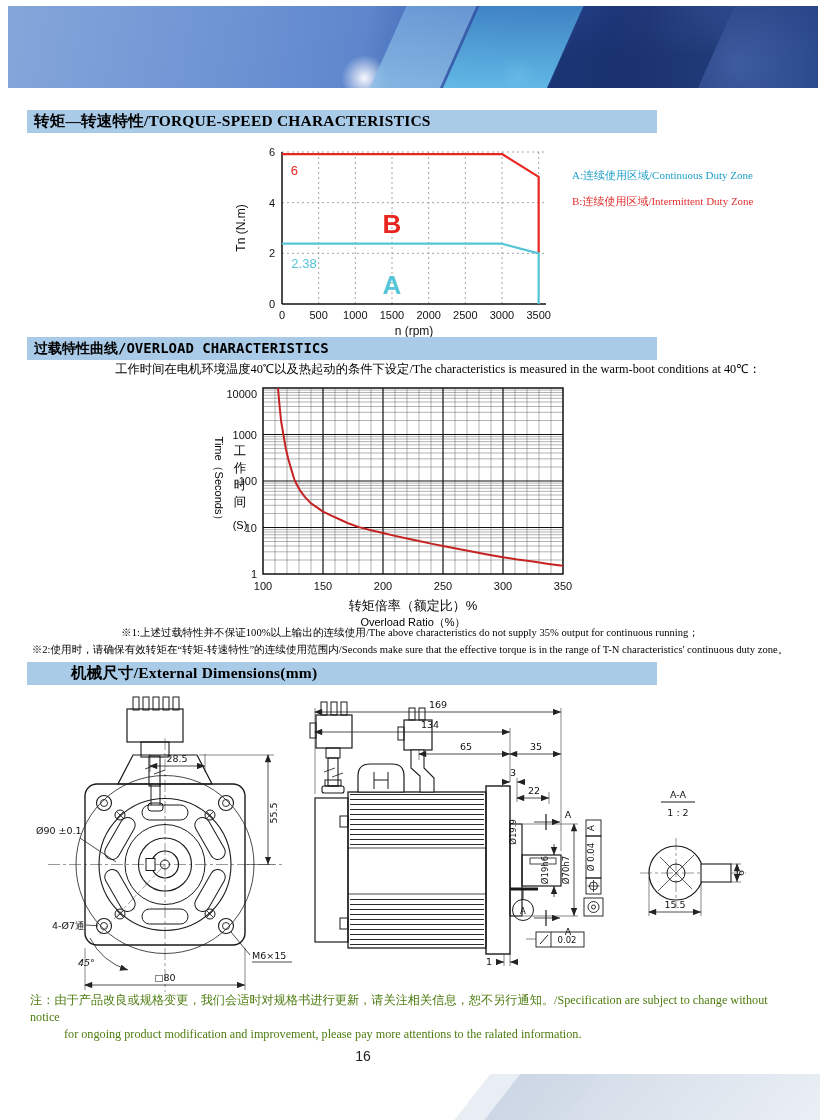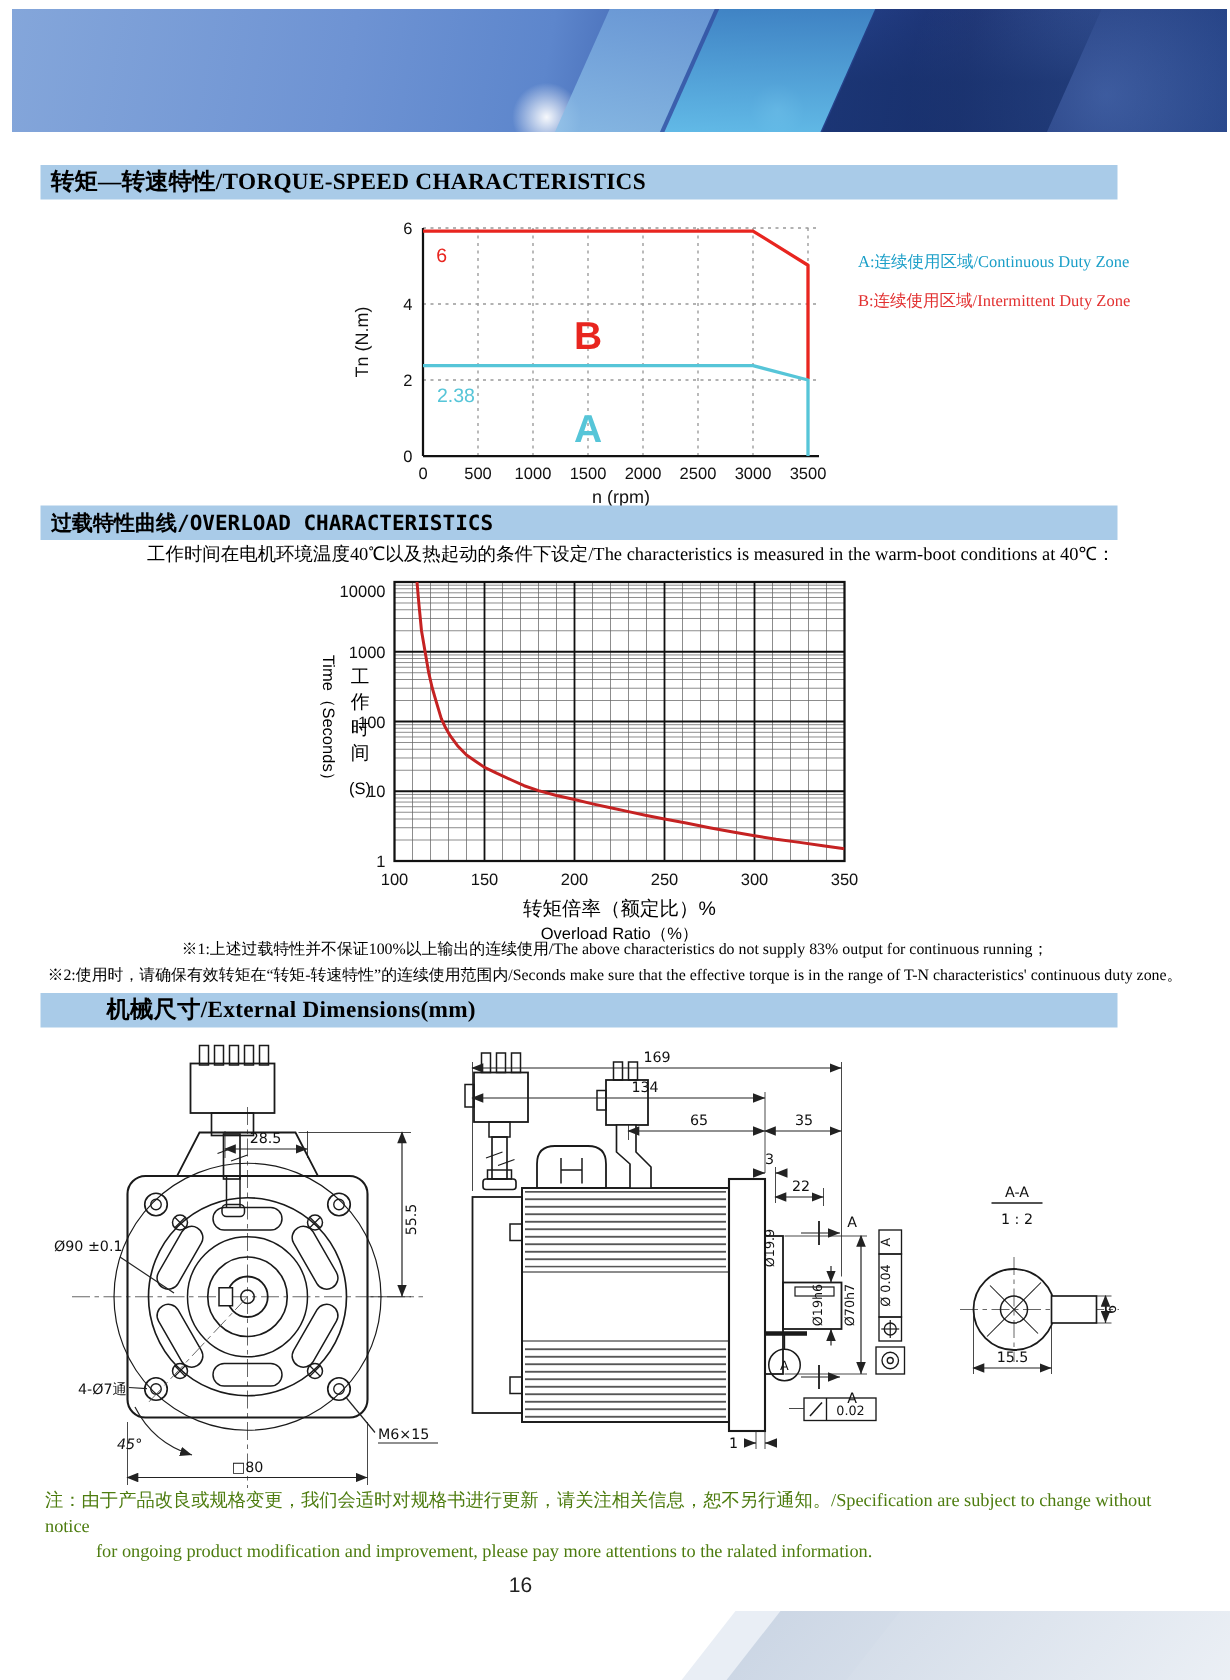--- a/index.html
+++ b/index.html
@@ -10,51 +10,51 @@
     background:
       radial-gradient(circle at 44% 88%, rgba(255,255,255,.95), rgba(255,255,255,0) 5%),
       radial-gradient(circle at 63% 82%, rgba(255,255,255,.85), rgba(255,255,255,0) 3.5%),
       radial-gradient(circle at 90% 70%, rgba(120,160,230,.35), rgba(255,255,255,0) 18%),
       linear-gradient(100deg,#84a6da 0%,#6e93d3 28%,#5d86cc 44%,#2c4e9e 60%,#1b3070 78%,#203d80 100%);}
   .band{position:absolute;top:-10px;height:120%;}
   .band-light{left:47%;width:70px;transform:skewX(-24deg);background:linear-gradient(180deg,#6d9cd8,#8fc2e8);opacity:.85;}
   .band-cyan{left:56%;width:104px;transform:skewX(-24deg);background:linear-gradient(180deg,#3c7fc2,#66c2ec);opacity:.95;}
   .band-dark{left:69%;width:150px;transform:skewX(-24deg);background:linear-gradient(180deg,#23459400,#17306b 60%);opacity:.7;}
   
-  .secbar{position:absolute;left:27px;width:718px;height:23px;background:#a9cbe8;
+  .secbar{position:absolute;left:27px;width:630px;height:23px;background:#a9cbe8;
           display:flex;align-items:center;padding-left:7px;box-sizing:border-box;}
   .secbar span{font-family:"Liberation Serif",serif;font-weight:700;font-size:15.5px;color:#000;letter-spacing:.2px;}
   .secbar.mono span{font-family:"DejaVu Sans Mono",monospace;font-size:14px;letter-spacing:0;}
   
   svg text{font-family:"Liberation Sans",sans-serif;}
   .tick{font-size:11px;fill:#111;}
   .axlab{font-size:12px;fill:#111;}
   .grid{stroke:#999;stroke-width:.9;stroke-dasharray:2 3;fill:none;}
   .axis{stroke:#111;stroke-width:1.5;}
   .gmin{stroke:#666;stroke-width:.5;}
   .gmaj{stroke:#111;stroke-width:1.2;}
   .frame{stroke:#111;stroke-width:1.5;fill:none;}
   .legend{position:absolute;left:572px;width:230px;font-family:"Liberation Serif",serif;font-size:11px;line-height:13px;margin-top:16px;}
   .cond{position:absolute;left:98px;top:360px;width:680px;font-size:12.3px;
-        font-family:"Liberation Serif",serif;color:#000;}
+        font-family:"Liberation Serif",serif;color:#000;text-align:center;}
   .footnote{position:absolute;left:30px;width:760px;text-align:center;font-size:10.6px;
             font-family:"Liberation Serif",serif;color:#000;}
   
   .ol{stroke:#1a1a1a;fill:none;}
   .olf{stroke:#1a1a1a;fill:#fff;}
   .cl{stroke:#555;stroke-width:.6;stroke-dasharray:12 3 3 3;fill:none;}
   .dim{stroke:#222;stroke-width:.8;fill:none;}
   .ext{stroke:#222;stroke-width:.55;fill:none;}
   .dt{font-size:9.5px;fill:#111;font-family:"DejaVu Sans",sans-serif;}
   .dts{font-size:8.5px;fill:#111;font-family:"DejaVu Sans",sans-serif;}
   
   .note{position:absolute;left:30px;top:992px;width:760px;font-size:12.2px;line-height:17px;
         font-family:"Liberation Serif",serif;color:#4d7c0f;}
   .note .ind{padding-left:34px;}
-  .pagenum{position:absolute;left:0;top:1048px;width:694px;text-align:center;font-size:14px;color:#222;}
+  .pagenum{position:absolute;left:16px;top:1048px;width:694px;text-align:center;font-size:14px;color:#222;}
   .corner1{position:absolute;bottom:-6px;right:-60px;width:380px;height:52px;
            background:linear-gradient(95deg,#c9d4e3,#edf1f6);transform:skewX(-38deg);opacity:.9;}
   .corner2{position:absolute;bottom:-6px;right:240px;width:110px;height:52px;
            background:#e3eaf2;transform:skewX(-38deg);opacity:.8;}
 </style>
 </head>
 <body>
 
 <div class="page">
 
@@ -190,21 +190,21 @@
         <rect x="80" y="8" width="300" height="186"></rect>
       </clipPath>
       <polyline points="95,8 96.2,21.99789479837513 98,40.50210520162487 100.4,54.5 102.8,68.49789479837513 105.2,78.81386165553569 108.2,89.12982851269626 111.2,99.07524014014254 113.6,104.28201995428539 117.2,110.6537864383312 122,117.1256181094465 128,123.38910179567823 134,127.44158496660708 140,131.5773453417674 148.4,135.62982851269626 158,139.99638789607366 166.4,143.81807205878545 176,147.10009201307085 188,150.31235475323425 200,153.0421679589432 212,155.8912069973031 224,158.5005982993234 236,161.09798681144596 248,163.62561810944652 260,166.00421040324974 274.4,168.70083593771218 290,171.81386165553567 305.6,174.70373931935694 320,177.1796556251819 334.4,179.50344546090744 350,181.57651462925986 365.6,183.88699659405336 380,185.81175645391082" fill="none" stroke="#c52222" stroke-width="2" clip-path="url(#clip2)" stroke-linejoin="round"></polyline>
       <text x="230" y="230" text-anchor="middle" font-size="13">转矩倍率（额定比）%</text>
       <text x="230" y="246" text-anchor="middle" font-size="11" font-family="&quot;Liberation Serif&quot;,serif">Overload Ratio（%）</text>
       <text x="32" y="101" text-anchor="middle" font-size="11" transform="rotate(90,32,101)" font-family="&quot;Liberation Serif&quot;,serif">Time（Seconds）</text>
       <text x="57" y="75" font-size="12.5" text-anchor="middle"><tspan x="57" dy="0">工</tspan><tspan x="57" dy="17">作</tspan><tspan x="57" dy="17">时</tspan><tspan x="57" dy="17">间</tspan></text>
       <text x="57" y="149" text-anchor="middle" font-size="11">(S)</text>
     </svg>
 
-  <div class="footnote" style="top:626px;">※1:上述过载特性并不保证100%以上输出的连续使用/The above characteristics do not supply 83% output for continuous running；</div>
+  <div class="footnote" style="top:626px;">※1:上述过载特性并不保证100%以上输出的连续使用/The above characteristics do not supply 35% output for continuous running；</div>
   <div class="footnote" style="top:643px;">※2:使用时，请确保有效转矩在“转矩-转速特性”的连续使用范围内/Seconds make sure that the effective torque is in the range of T-N characteristics' continuous duty zone。</div>
 
   <div class="secbar" style="top:662px;padding-left:44px;">
     <span>机械尺寸/External Dimensions(mm)</span>
   </div>
 
   <svg viewBox="0 0 760 300" width="760" height="300" style="position:absolute;left:30px;top:692px;">
     <defs>
       <marker id="ae" markerWidth="11" markerHeight="8" refX="10" refY="4" orient="auto">
         <path d="M0,0 L10,4 L0,8 z" fill="#222"></path>

